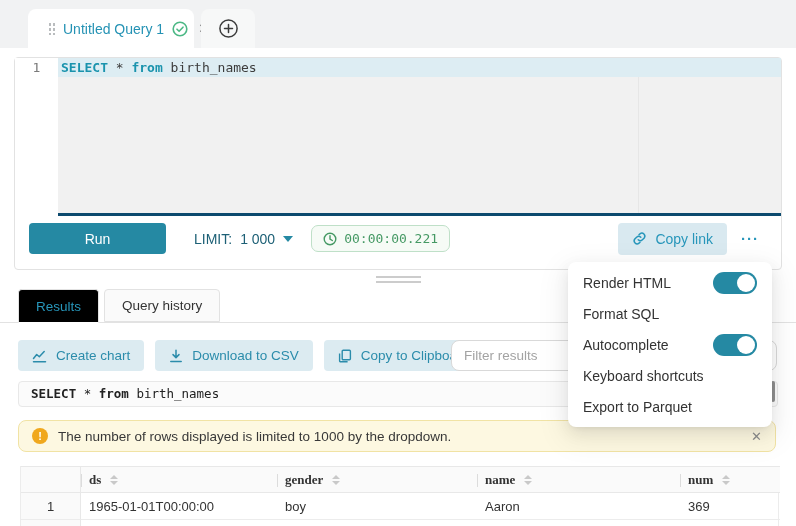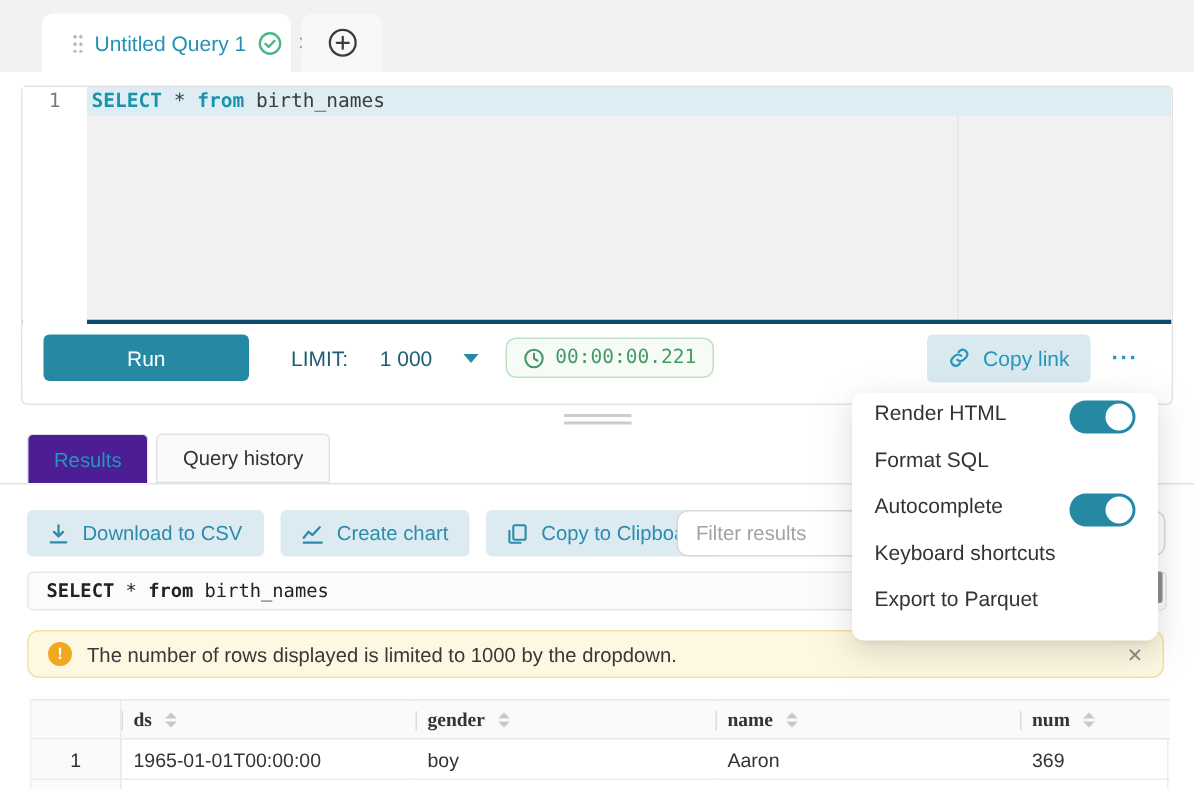--- a/index.html
+++ b/index.html
@@ -34,42 +34,42 @@
   .code-body { position:relative; flex:1; background:#f1f1f1; font-family:"DejaVu Sans Mono", monospace; font-size:13px; line-height:19px; }
   .active-line { position:absolute; left:0; right:0; top:0; height:19px; background:#ddedf3; }
   .print-margin { position:absolute; left:580px; top:19px; bottom:0; width:1px; background:#e6e6e6; }
   .code-line { position:relative; padding-left:3px; z-index:1; color:#3c3c3c; }
   .kw { color:#1a93ad; font-weight:bold; }
   
   .sql-toolbar { position:absolute; left:0; right:0; bottom:8px; height:48px; border-top:3px solid #0c4a6e;
     background:#fff; display:flex; align-items:center; border-radius:0 0 4px 4px; }
   .run-btn { margin-left:14px; width:137px; height:31px; background:#2589a3; color:#fff;
     border:none; border-radius:4px; font-size:14px; font-family:inherit; cursor:pointer; }
-  .limit-group { margin-left:28px; display:flex; align-items:center; gap:21px; color:#1d6076; font-size:14px; cursor:pointer; }
+  .limit-group { margin-left:28px; display:flex; align-items:center; gap:8px; color:#1d6076; font-size:14px; cursor:pointer; }
   .caret-down { width:0; height:0; border-left:5px solid transparent; border-right:5px solid transparent; border-top:6px solid #2589a3; }
   .timer-badge { margin-left:18px; height:27px; display:flex; align-items:center; gap:7px; padding:0 11px;
     background:#f6fbf6; border:1px solid #bfe0c8; border-radius:7px;
     color:#459964; font-family:"DejaVu Sans Mono", monospace; font-size:13px; }
   .tb-spacer { flex:1; }
   .save-split { display:flex; height:32px; border:1px solid #d9d9d9; border-radius:4px; background:#fff; overflow:hidden; }
   .save-main { padding:0 17px; font-size:14px; color:#333; display:flex; align-items:center; cursor:pointer; background:#fff; border:none; font-family:inherit; }
   .save-caret { width:30px; border-left:1px solid #d9d9d9; display:flex; align-items:center; justify-content:center; cursor:pointer; background:#fff; }
   .chev { width:7px; height:7px; border-right:1.6px solid #2796ba; border-bottom:1.6px solid #2796ba; transform:rotate(45deg) translateY(-2px); }
   .copylink-btn { margin-left:13px; height:32px; padding:0 14px; background:#d9e9f0; border:none; border-radius:4px;
     color:#2796ba; font-size:14px; font-family:inherit; display:flex; align-items:center; gap:8px; cursor:pointer; }
   .more-btn { margin:0 22px 0 14px; color:#2796ba; font-size:15px; font-weight:bold; letter-spacing:1px; cursor:pointer; }
   
   .drag-handle { position:absolute; left:376px; top:276px; width:45px; cursor:row-resize; }
   .drag-handle span { display:block; height:2px; background:#cccccc; margin-bottom:3px; }
   
   .rtabs-line { position:absolute; left:0; top:322px; width:796px; height:1px; background:#e2e2e2; }
   .rtabs { position:absolute; left:18px; top:289px; display:flex; gap:5px; z-index:2; }
   .rtab { height:33px; padding:0 17px; background:#fafafa; border:1px solid #e2e2e2; border-radius:4px 4px 0 0;
     display:flex; align-items:center; font-size:13.5px; color:#333; cursor:pointer; }
-  .rtab.active { background:#4c1d95; color:#2796ba; height:34px; border-bottom:1px solid #fff; }
+  .rtab.active { background:#000000; color:#2796ba; height:34px; border-bottom:1px solid #fff; }
   
   .actions { position:absolute; left:18px; top:340px; display:flex; gap:11px; }
   .pill-btn { height:31px; padding:0 14px; background:#dcebf1; border:none; border-radius:4px;
     color:#2b8cab; font-size:13.5px; font-family:inherit; display:flex; align-items:center; gap:9px; cursor:pointer; }
   .filter-input { position:absolute; left:451px; top:340px; width:326px; height:31px;
     border:1px solid #d9d9d9; border-radius:8px; padding:0 12px; font-size:13.5px; font-family:inherit; color:#333; }
   .filter-input::placeholder { color:#a3a3a3; }
   
   .sql-preview { position:absolute; left:18px; top:381px; width:760px; height:26px; background:#fbfbfb;
     border:1px solid #e8e8e8; border-radius:4px; font-family:"DejaVu Sans Mono", monospace; font-size:12.5px;
@@ -98,21 +98,21 @@
   .sort-icon { display:inline-flex; flex-direction:column; gap:2px; margin-left:9px; }
   .sort-icon i { width:0; height:0; border-left:4px solid transparent; border-right:4px solid transparent; display:block; }
   .sort-icon .up { border-bottom:4px solid #c9c9c9; }
   .sort-icon .dn { border-top:4px solid #c9c9c9; }
   
   .dropdown {
     position:absolute; left:568px; top:262px; width:204px; background:#fff; border-radius:8px;
     padding:5px 0; z-index:50;
     box-shadow:0 3px 6px -4px rgba(0,0,0,.12), 0 6px 16px 0 rgba(0,0,0,.08), 0 9px 28px 8px rgba(0,0,0,.05);
   }
-  .menu-item { height:31px; display:flex; align-items:flex-start; padding:0 15px; font-size:14px; color:#333; cursor:pointer; }
+  .menu-item { height:31px; display:flex; align-items:center; padding:0 15px; font-size:14px; color:#333; cursor:pointer; }
   .toggle { margin-left:auto; width:44px; height:22px; border-radius:11px; background:#2589a3; position:relative; cursor:pointer; }
   .toggle .knob { position:absolute; right:2px; top:2px; width:18px; height:18px; border-radius:50%; background:#fff; }
   
   .icon-svg { display:block; flex:0 0 auto; }
 </style>
 </head>
 <body>
 
 <div class="screen">
 
@@ -178,31 +178,31 @@
     </div>
 
   <div class="rtabs-line"></div>
   <div class="rtabs">
     <div class="rtab active">Results</div>
     <div class="rtab">Query history</div>
   </div>
 
   <div class="actions">
     <button class="pill-btn">
-      <svg class="icon-svg" width="14" height="14" viewBox="0 0 14 14" fill="none" stroke="#2b8cab" stroke-width="1.5" stroke-linecap="round" stroke-linejoin="round">
-        <path d="M7 1.2v7.2M4 5.6L7 8.6l3-3M1.8 12.5h10.4"></path>
-      </svg>
-      <span>Download to CSV</span>
-    </button>
-    <button class="pill-btn">
       <svg class="icon-svg" width="15" height="14" viewBox="0 0 15 14" fill="none" stroke="#2b8cab" stroke-width="1.5" stroke-linecap="round" stroke-linejoin="round">
         <path d="M1.5 9.5l3.2-4 2.6 2.2 4.9-5.2"></path>
           <path d="M1.5 12.8h12"></path>
       </svg>
       <span>Create chart</span>
+    </button>
+    <button class="pill-btn">
+      <svg class="icon-svg" width="14" height="14" viewBox="0 0 14 14" fill="none" stroke="#2b8cab" stroke-width="1.5" stroke-linecap="round" stroke-linejoin="round">
+        <path d="M7 1.2v7.2M4 5.6L7 8.6l3-3M1.8 12.5h10.4"></path>
+      </svg>
+      <span>Download to CSV</span>
     </button>
     <button class="pill-btn">
       <svg class="icon-svg" width="14" height="14" viewBox="0 0 14 14" fill="none" stroke="#2b8cab" stroke-width="1.4" stroke-linejoin="round">
         <rect x="4.2" y="1.2" width="8.2" height="9.6" rx="1"></rect>
           <path d="M9.6 12.8H2.6a1 1 0 0 1-1-1V4.4"></path>
       </svg>
       <span>Copy to Clipboard</span>
     </button>
   </div>
   <input class="filter-input" type="text" placeholder="Filter results" style="">

